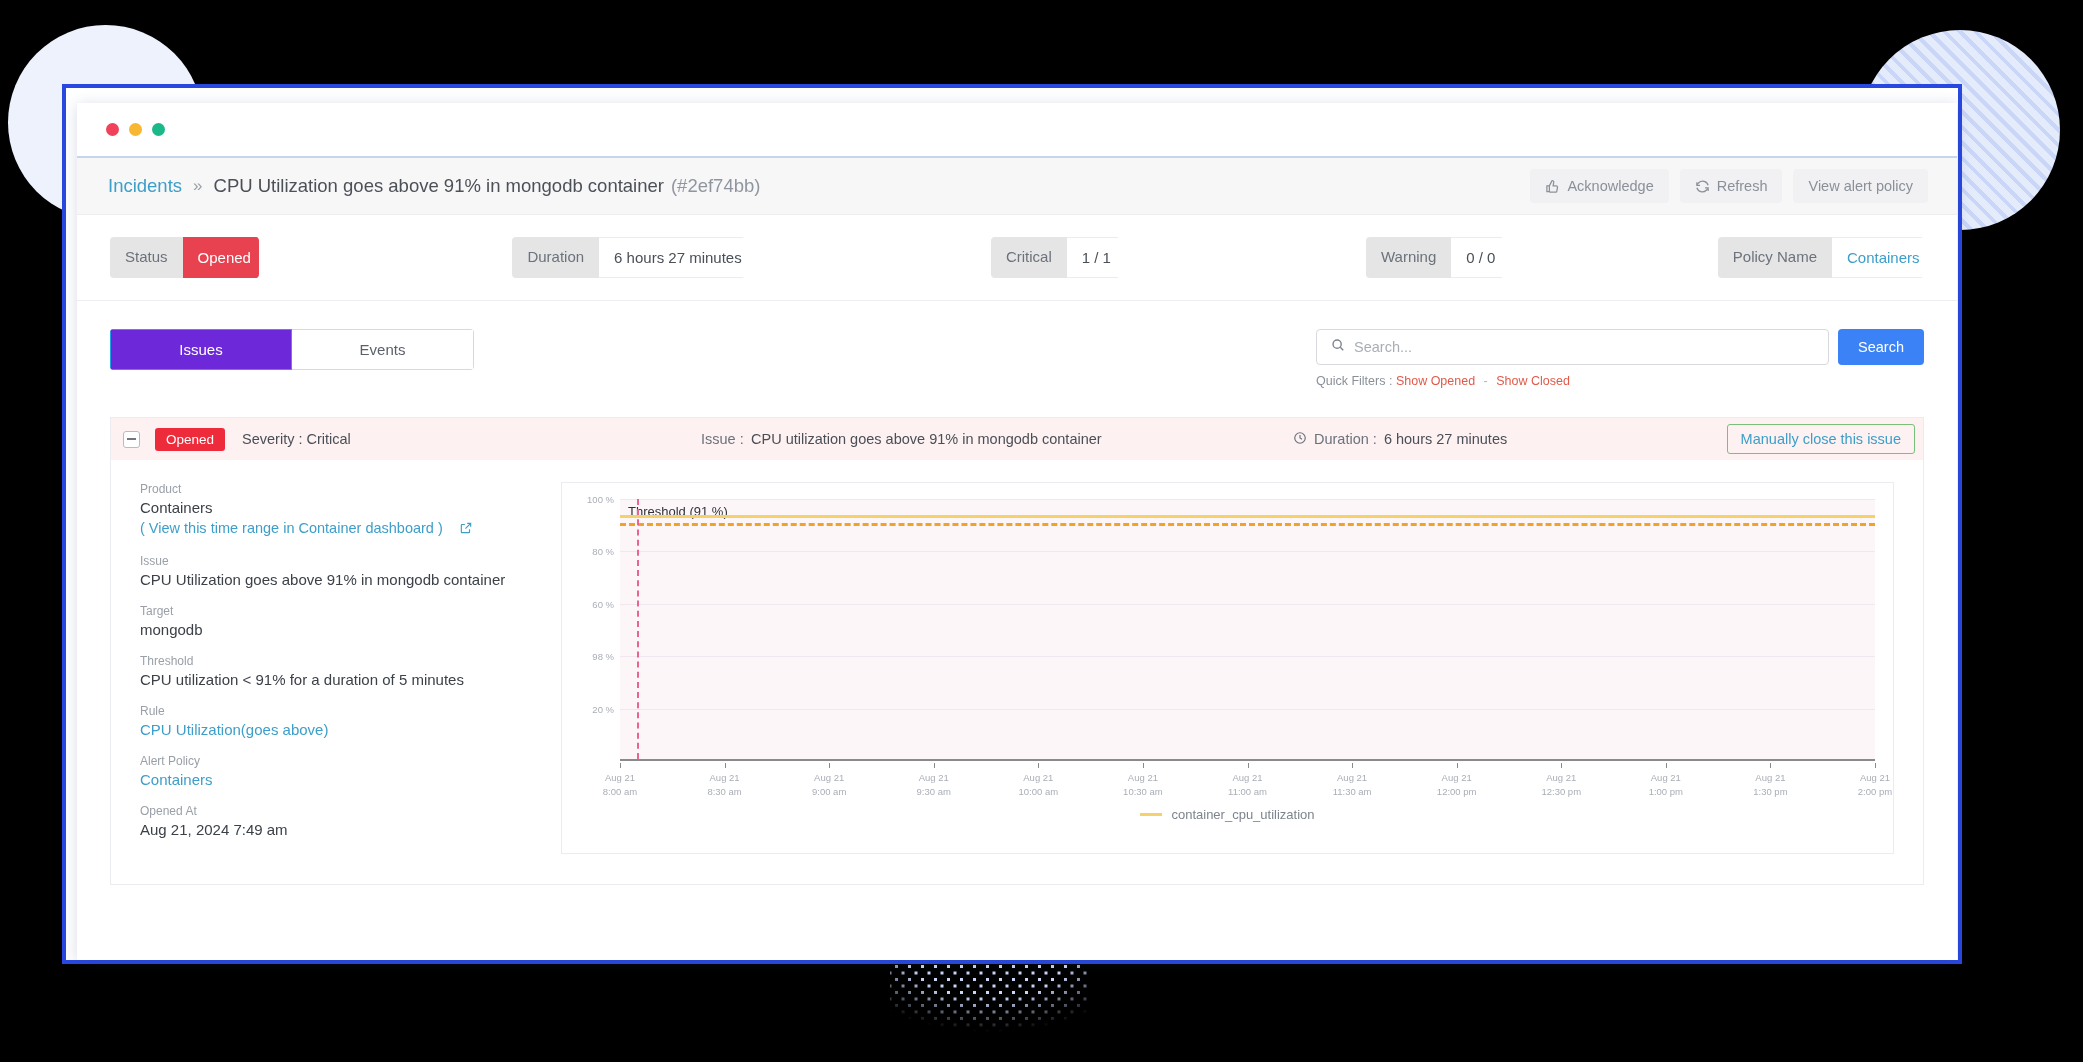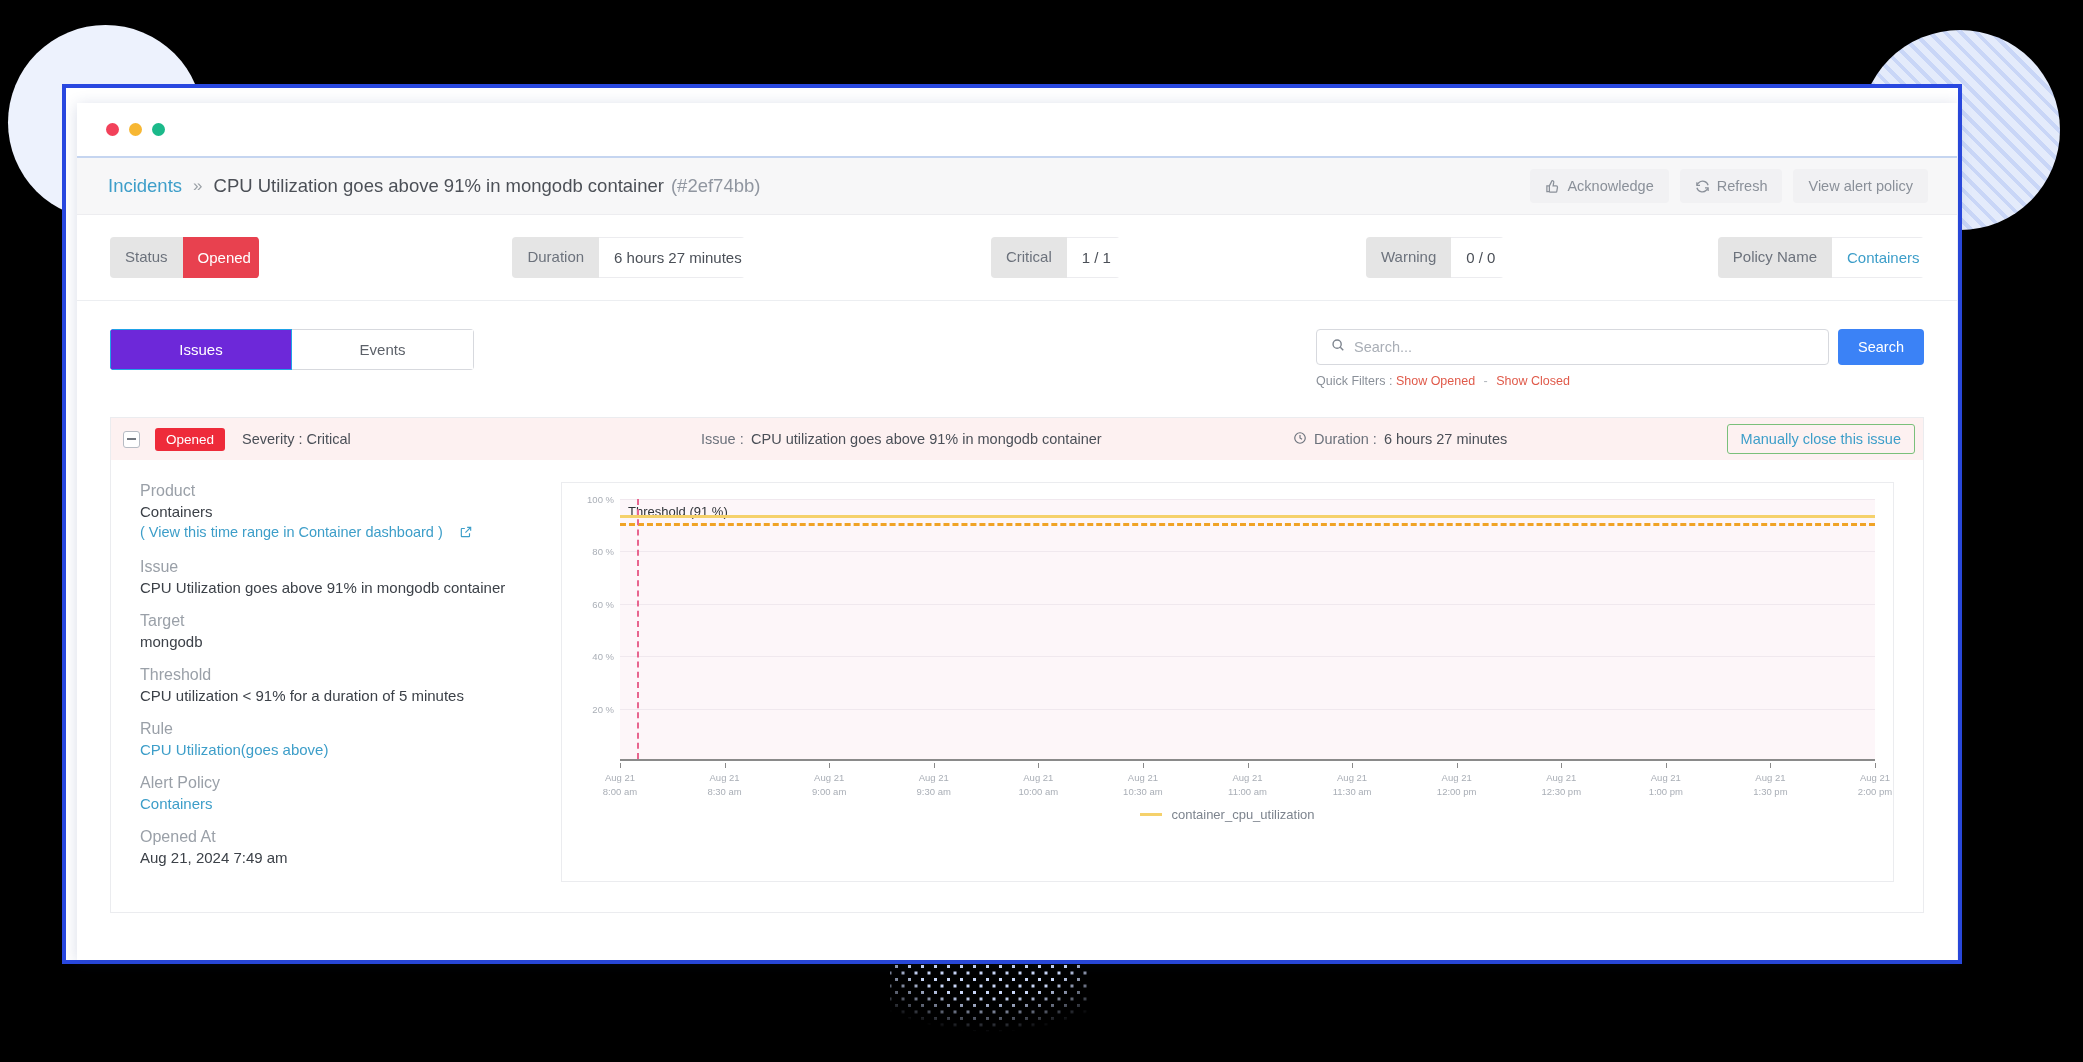--- a/index.html
+++ b/index.html
@@ -170,21 +170,21 @@
   .closebtn {
     position: absolute; right: 8px;
     border: 1px solid #7ac07a; background: #fdf1f1;
     color: #3d9ec9; font-size: 14.5px; padding: 6px 13px;
     border-radius: 3px; cursor: pointer;
     font-family: "Liberation Sans", sans-serif;
   }
 
   .issuebody { display: flex; padding: 22px 0 30px 0; }
   .details { width: 442px; padding-left: 29px; }
-  .det-label { color: #9aa0a8; font-size: 16px; margin-bottom: 3px; }
+  .det-label { color: #9aa0a8; font-size: 12px; margin-bottom: 3px; }
   .det-value { color: #3c4148; font-size: 15px; margin-bottom: 16px; }
   .det-value.link { color: #3d9ec9; }
   .det-sub { font-size: 14.5px; color: #3c4148; margin-bottom: 16px; }
   .det-sub a { color: #3d9ec9; text-decoration: none; cursor: pointer; }
   .ext-icon { margin-left: 12px; vertical-align: -2px; }
 
   
   .chartcard {
     flex: 1; margin-right: 29px; margin-left: 8px;
     border: 1px solid #ebecef; background: #fff;
@@ -394,21 +394,21 @@
           <div class="det-value">Aug 21, 2024 7:49 am</div>
         </div>
 
         <div class="chartcard">
 
           <div class="plotwrap">
             <div id="ylabels">
                 <div class="ylab" style="top: 0px;">100 %</div>
                 <div class="ylab" style="top: 52.4px;">80 %</div>
                 <div class="ylab" style="top: 104.8px;">60 %</div>
-                <div class="ylab" style="top: 157.2px;">40 %</div>
+                <div class="ylab" style="top: 157.2px;">98 %</div>
                 <div class="ylab" style="top: 209.6px;">20 %</div>
               </div>
             <div class="plot" id="plot">
               <div id="gridlines">
                   <div class="gridline" style="top: 0px;"></div>
                   <div class="gridline" style="top: 52.4px;"></div>
                   <div class="gridline" style="top: 104.8px;"></div>
                   <div class="gridline" style="top: 157.2px;"></div>
                   <div class="gridline" style="top: 209.6px;"></div>
                 </div>

